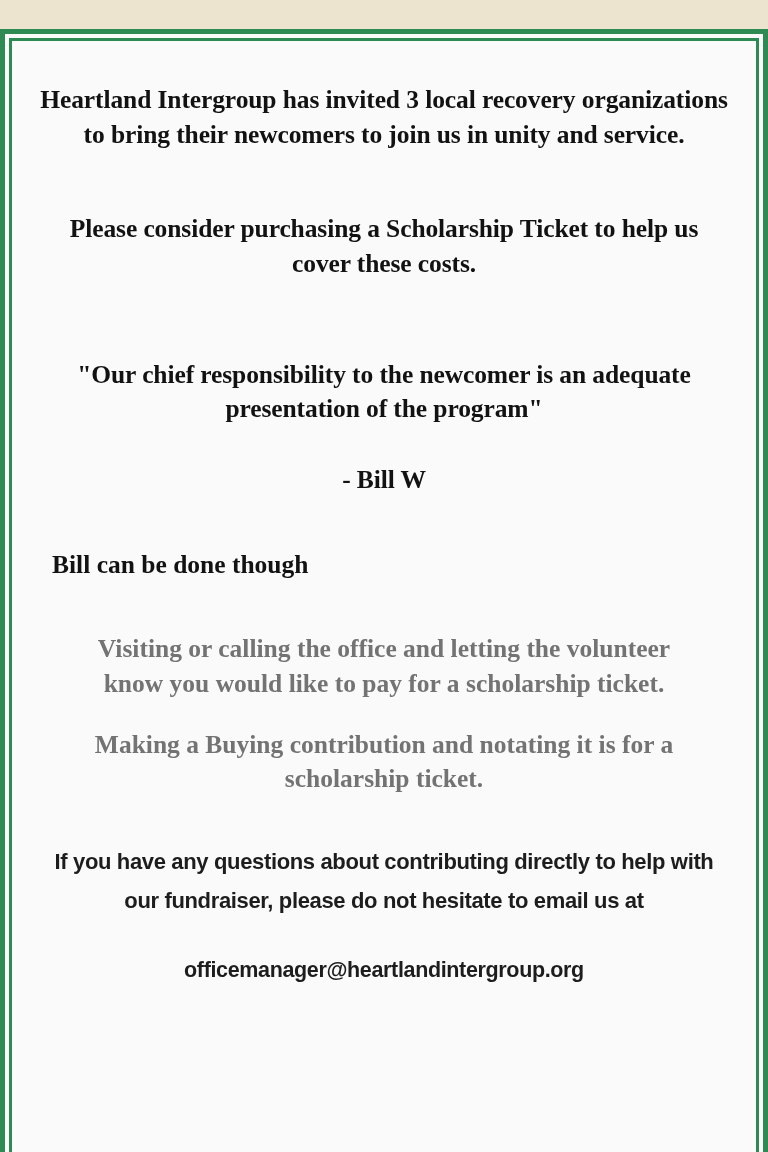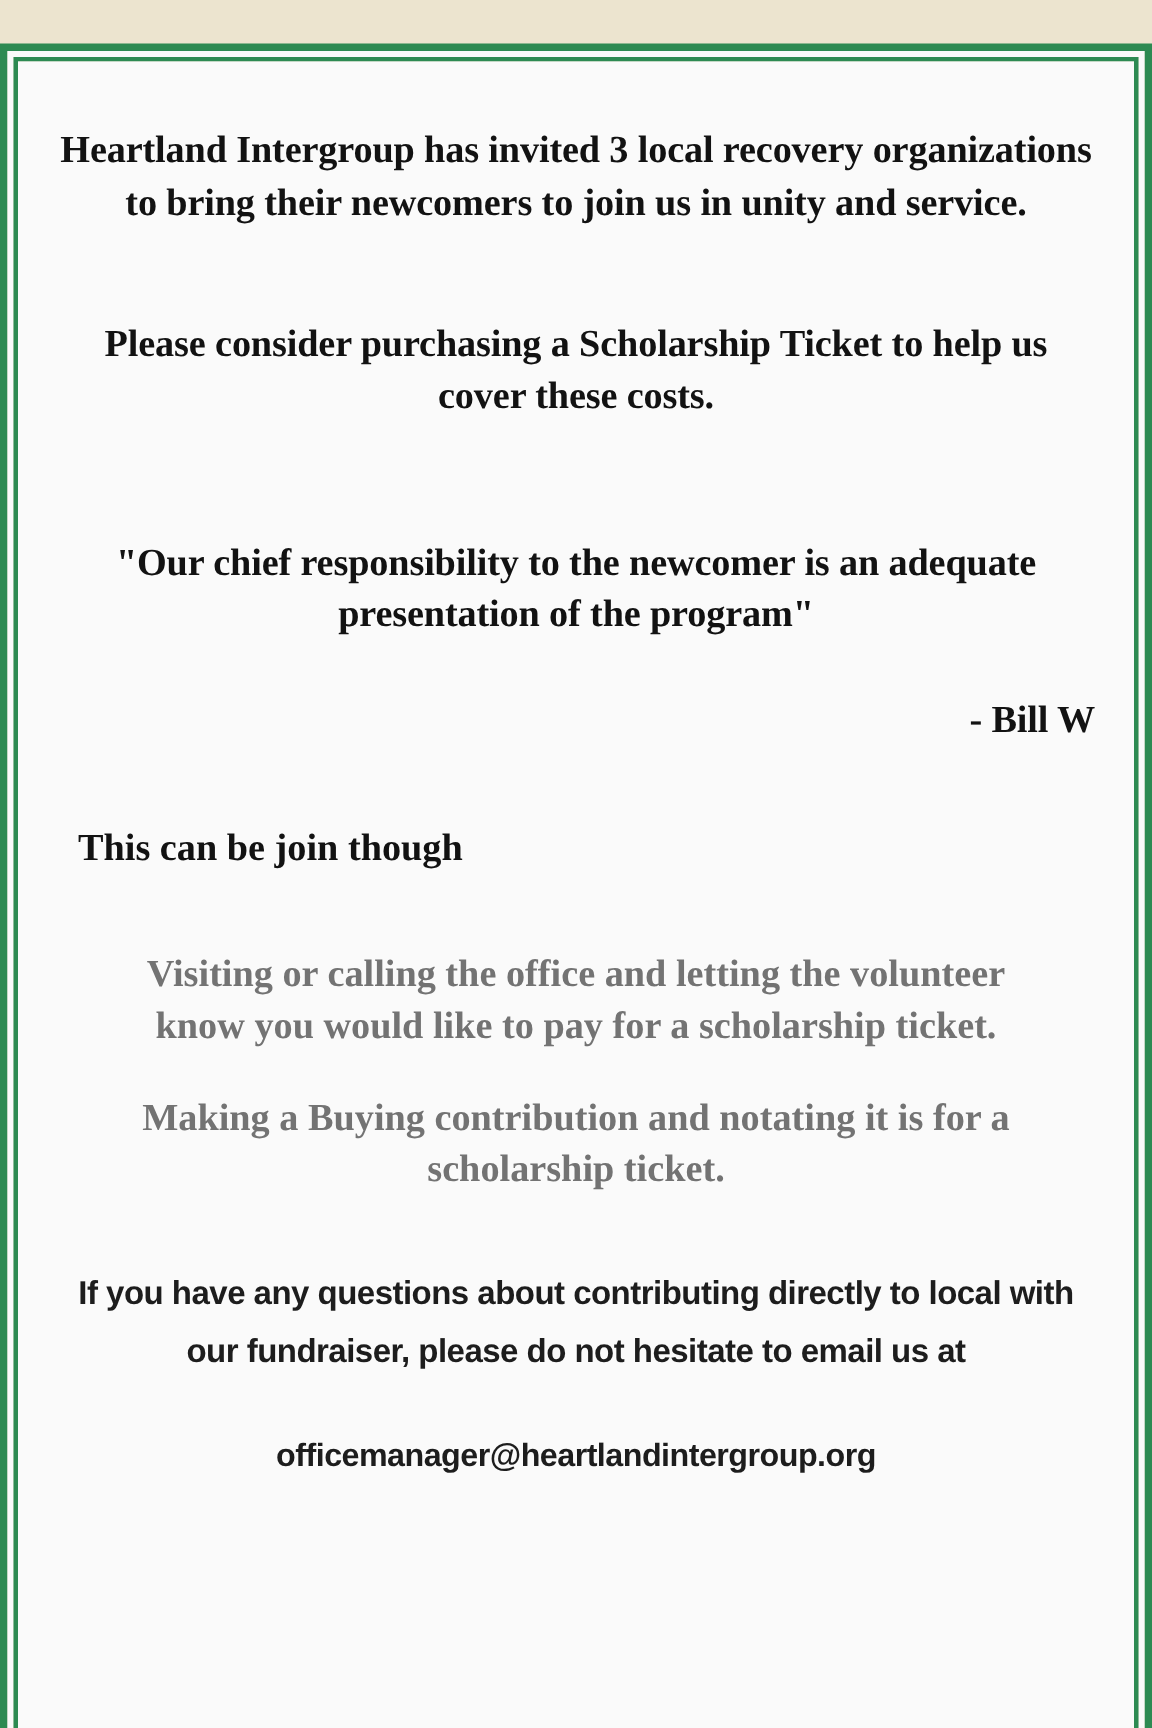--- a/index.html
+++ b/index.html
@@ -68,21 +68,21 @@
     font-weight: 700;
     font-size: 25.5px;
     line-height: 1.36;
     letter-spacing: -0.1px;
     color: #121212;
   }
 
   .lead          { margin-top: 20px; }
   .ask           { margin-top: 60px; }
   .quote         { margin-top: 76px; }
-  .attribution   { margin-top: 36px; text-align: right; }
+  .attribution   { margin-top: 36px; }
 
   .intro-left {
     margin: 0;
     margin-top: 50px;
     text-align: left;
     padding-left: 14px;
     font-family: "Liberation Serif", "DejaVu Serif", serif;
     font-weight: 700;
     font-size: 25.5px;
     line-height: 1.36;
@@ -131,28 +131,28 @@
         <div class="content">
 
           <p class="serif-block lead">Heartland Intergroup has invited 3 local recovery organizations to bring their newcomers to join us in unity and service.</p>
 
           <p class="serif-block ask">Please consider purchasing a Scholarship Ticket to help us cover these costs.</p>
 
           <p class="serif-block quote">"Our chief responsibility to the newcomer is an adequate presentation of the program"</p>
 
           <p class="serif-block attribution">- Bill W</p>
 
-          <p class="intro-left">This can be join though</p>
+          <p class="intro-left">Bill can be done though</p>
 
           <ul class="methods">
             <li class="m0">Visiting or  calling the office and letting the volunteer know you would like to pay for a scholarship ticket.</li>
             <li class="m2">Making a Buying contribution and notating it is for a scholarship ticket.</li>
           </ul>
 
-          <p class="sans-block contact">If you have any questions about contributing directly to local with our fundraiser, please do not hesitate to email us at</p>
+          <p class="sans-block contact">If you have any questions about contributing directly to help with our fundraiser, please do not hesitate to email us at</p>
 
           <p class="sans-block email">officemanager@heartlandintergroup.org</p>
 
         </div>
       </div>
     </div>
   </div>
 </div>
 
 </body></html>

